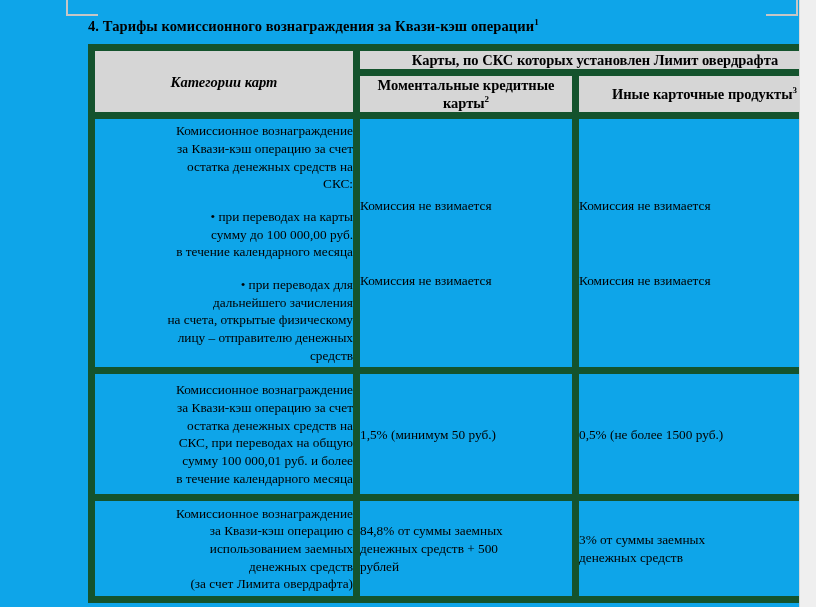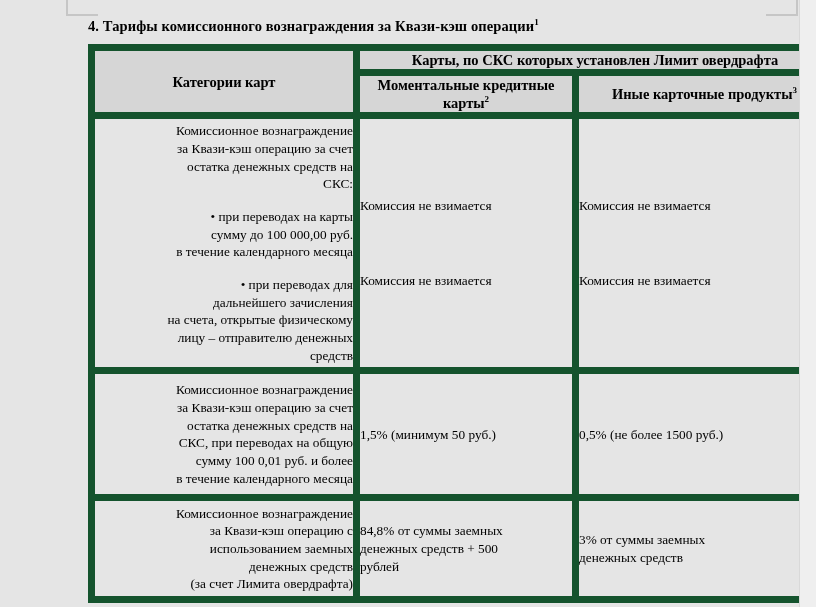--- a/index.html
+++ b/index.html
@@ -16,21 +16,21 @@
     position: relative;
   }
 
   
   .doc-page {
     position: absolute;
     left: 0;
     top: 0;
     width: 800px;
     height: 607px;
-    background: #e5e5e5;
+    background: #0ea5e9;
     overflow: hidden;
   }
 
   
   .scroll-gutter {
     position: absolute;
     right: 0;
     top: 0;
     width: 16px;
     height: 607px;
@@ -103,21 +103,21 @@
     font-weight: bold;
     font-size: 14.5px;
     line-height: 1.25;
     padding: 6px 8px;
   }
   .hcell sup {
     font-size: 9px;
     vertical-align: super;
     line-height: 0;
   }
-  .col-cat   { width: 265px; }
+  .col-cat   { width: 265px; font-style: italic; }
   .col-inst  { width: 219px; }
   .col-other { width: 258px; }
 
   .cat-cell {
     text-align: right;
     font-size: 13.3px;
     line-height: 1.33;
     padding: 6px 9px 7px 9px;
     vertical-align: top;
   }
@@ -194,21 +194,21 @@
           <div class="val-part">Комиссия не взимается</div>
         </td>
       </tr>
 
       <tr class="row2">
         <td class="cat-cell">
           <p>Комиссионное вознаграждение</p>
           <p>за Квази-кэш операцию за счет</p>
           <p>остатка денежных средств на</p>
           <p>СКС, при переводах на общую</p>
-          <p>сумму 100 0,01 руб. и более</p>
+          <p>сумму 100 000,01 руб. и более</p>
           <p>в течение календарного месяца</p>
         </td>
         <td class="val-cell">1,5% (минимум 50 руб.)</td>
         <td class="val-cell">0,5% (не более 1500 руб.)</td>
       </tr>
 
       <tr class="row3">
         <td class="cat-cell">
           <p>Комиссионное вознаграждение</p>
           <p>за Квази-кэш операцию с</p>

